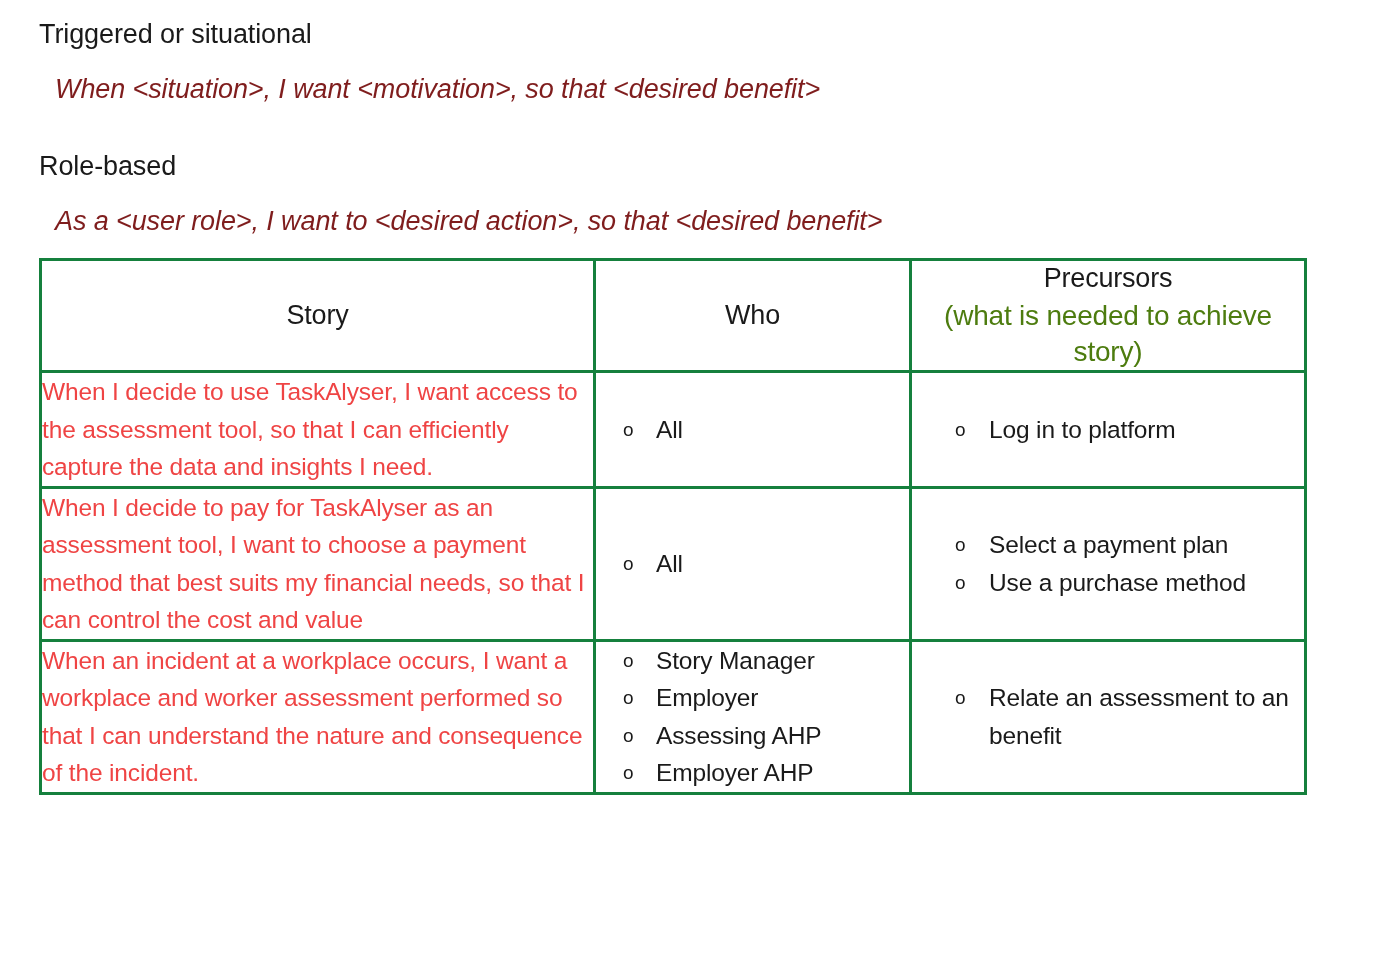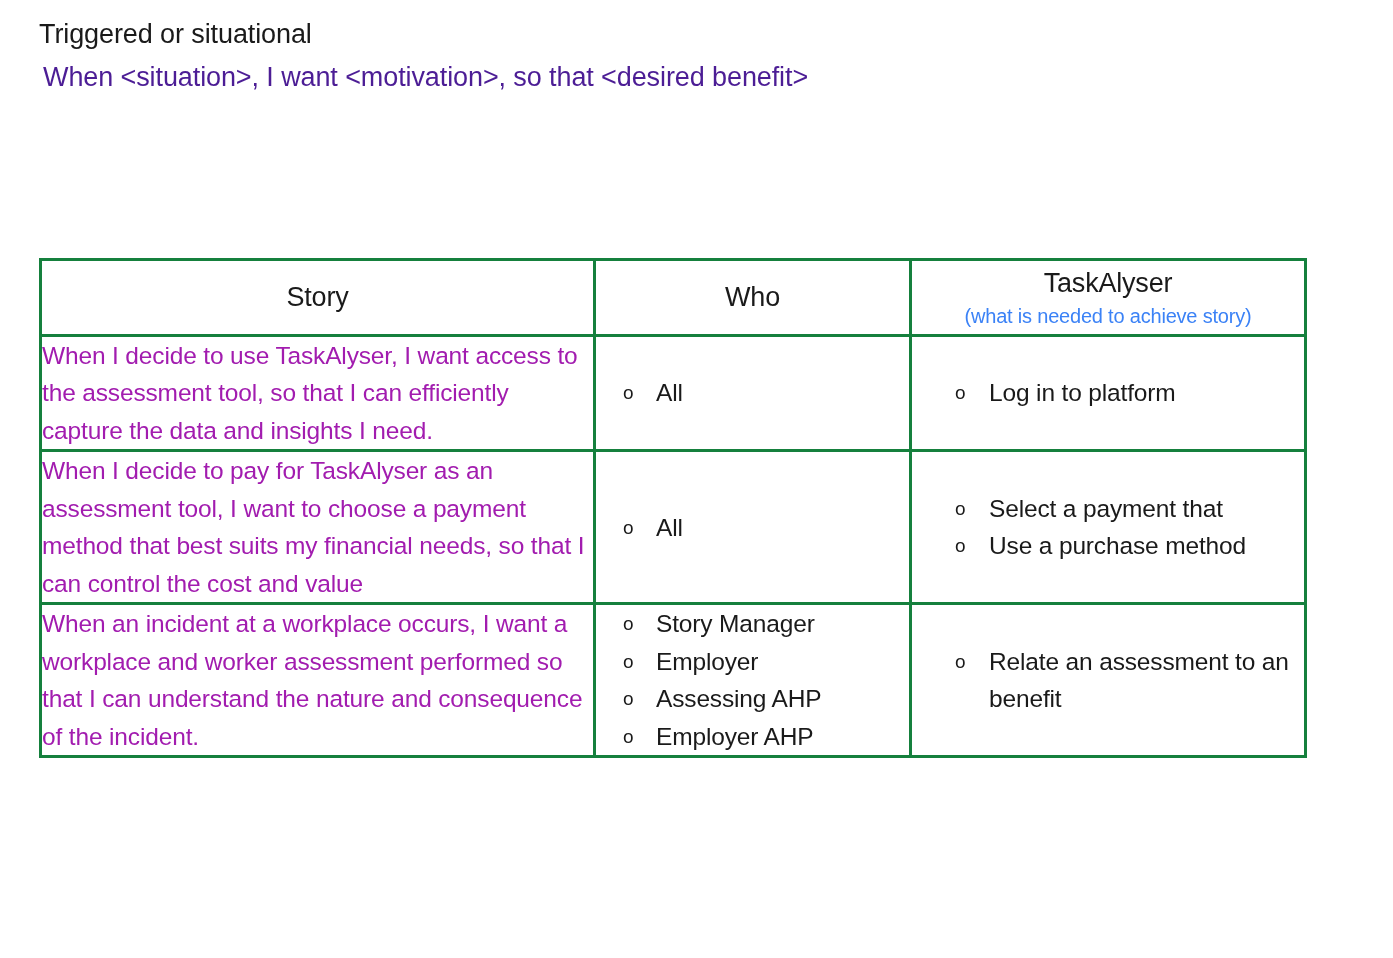--- a/index.html
+++ b/index.html
@@ -39,24 +39,25 @@
     font-size: 27px;
     font-weight: 400;
     line-height: 1.38;
     color: #1a1a1a;
     letter-spacing: -0.1px;
     margin: 0;
   }
   .intro-template {
     font-size: 27px;
     font-weight: 400;
+    font-style: italic;
     line-height: 1.5;
-    color: #4c1d95;
+    color: #7f1d1d;
     letter-spacing: -0.1px;
-    margin: 4px;
+    margin: 16px;
     white-space: nowrap;
   }
 
   
   .table-wrap {
     position: absolute;
     left: 39px;
     top: 258px;
     width: 1265px;
   }
@@ -87,36 +88,36 @@
   }
   .th-label {
     display: block;
     font-size: 27px;
     line-height: 1.28;
     color: #1a1a1a;
     letter-spacing: -0.2px;
   }
   .th-sub {
     display: block;
-    font-size: 20px;
+    font-size: 28px;
     line-height: 1.3;
-    color: #3b82f6;
+    color: #4d7c0f;
     letter-spacing: -0.2px;
     margin-top: 2px;
   }
 
   
   td.story-cell {
     vertical-align: middle;
     padding: 12px 14px 12px 16px;
   }
   .story-text {
     font-size: 24.5px;
     line-height: 1.53;
-    color: #a21caf;
+    color: #ef4444;
     letter-spacing: -0.15px;
     margin: 0;
   }
 
   td.who-cell,
   td.precursors-cell {
     vertical-align: middle;
     padding: 10px 8px 10px 0;
   }
 
@@ -166,41 +167,45 @@
 
 <div class="page">
 
   <div class="intro">
 
     <div class="intro-block">
       <p class="intro-title">Triggered or situational</p>
       <p class="intro-template">When &lt;situation&gt;, I want &lt;motivation&gt;, so that &lt;desired benefit&gt;</p>
     </div>
 
+    <div class="intro-block">
+      <p class="intro-title">Role-based</p>
+      <p class="intro-template">As a &lt;user role&gt;, I want to &lt;desired action&gt;, so that &lt;desired benefit&gt;</p>
+    </div>
 
   </div>
 
   <div class="table-wrap">
     <table class="story-table">
       <colgroup>
         <col class="col-story">
         <col class="col-who">
         <col class="col-precursors">
       </colgroup>
 
       <thead>
         <tr>
           <th>
             <span class="th-label">Story</span>
           </th>
           <th>
             <span class="th-label">Who</span>
           </th>
           <th>
-            <span class="th-label">TaskAlyser</span>
+            <span class="th-label">Precursors</span>
             <span class="th-sub">(what is needed to achieve story)</span>
           </th>
         </tr>
       </thead>
 
       <tbody>
 
         <tr>
           <td class="story-cell">
             <p class="story-text">When I decide to use TaskAlyser, I want access to the assessment tool, so that I can efficiently capture the data and insights I need.</p>
@@ -232,21 +237,21 @@
               <li>
                 <span class="marker">o</span>
                 <span>All</span>
               </li>
             </ul>
           </td>
           <td class="precursors-cell">
             <ul class="o-list indent-more">
               <li>
                 <span class="marker">o</span>
-                <span>Select a payment that</span>
+                <span>Select a payment plan</span>
               </li>
               <li>
                 <span class="marker">o</span>
                 <span>Use a purchase method</span>
               </li>
             </ul>
           </td>
         </tr>
 
         <tr>

